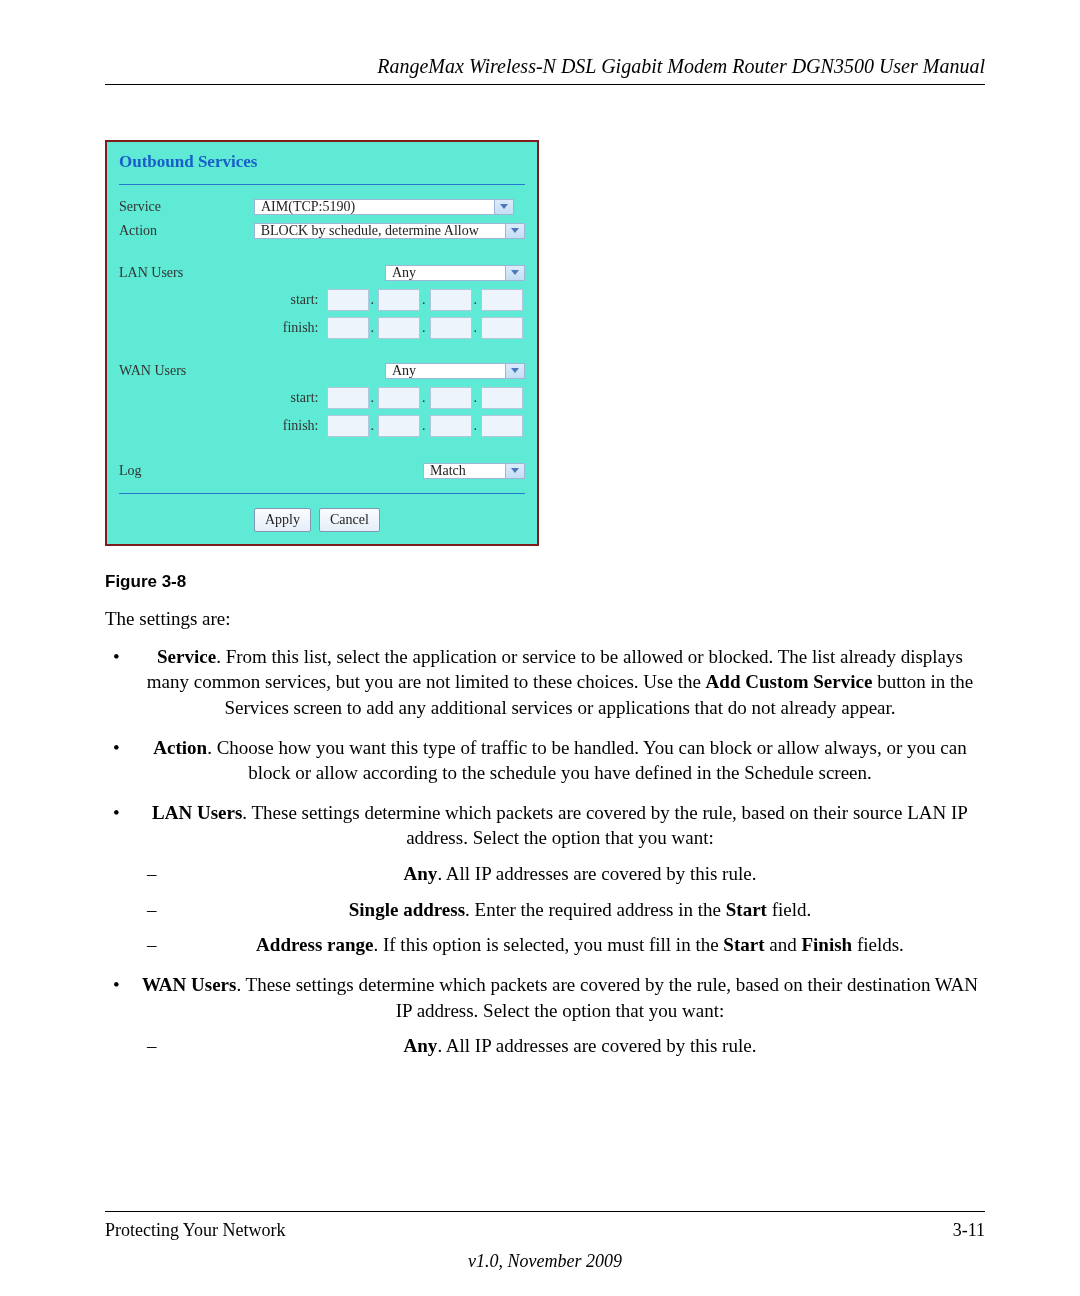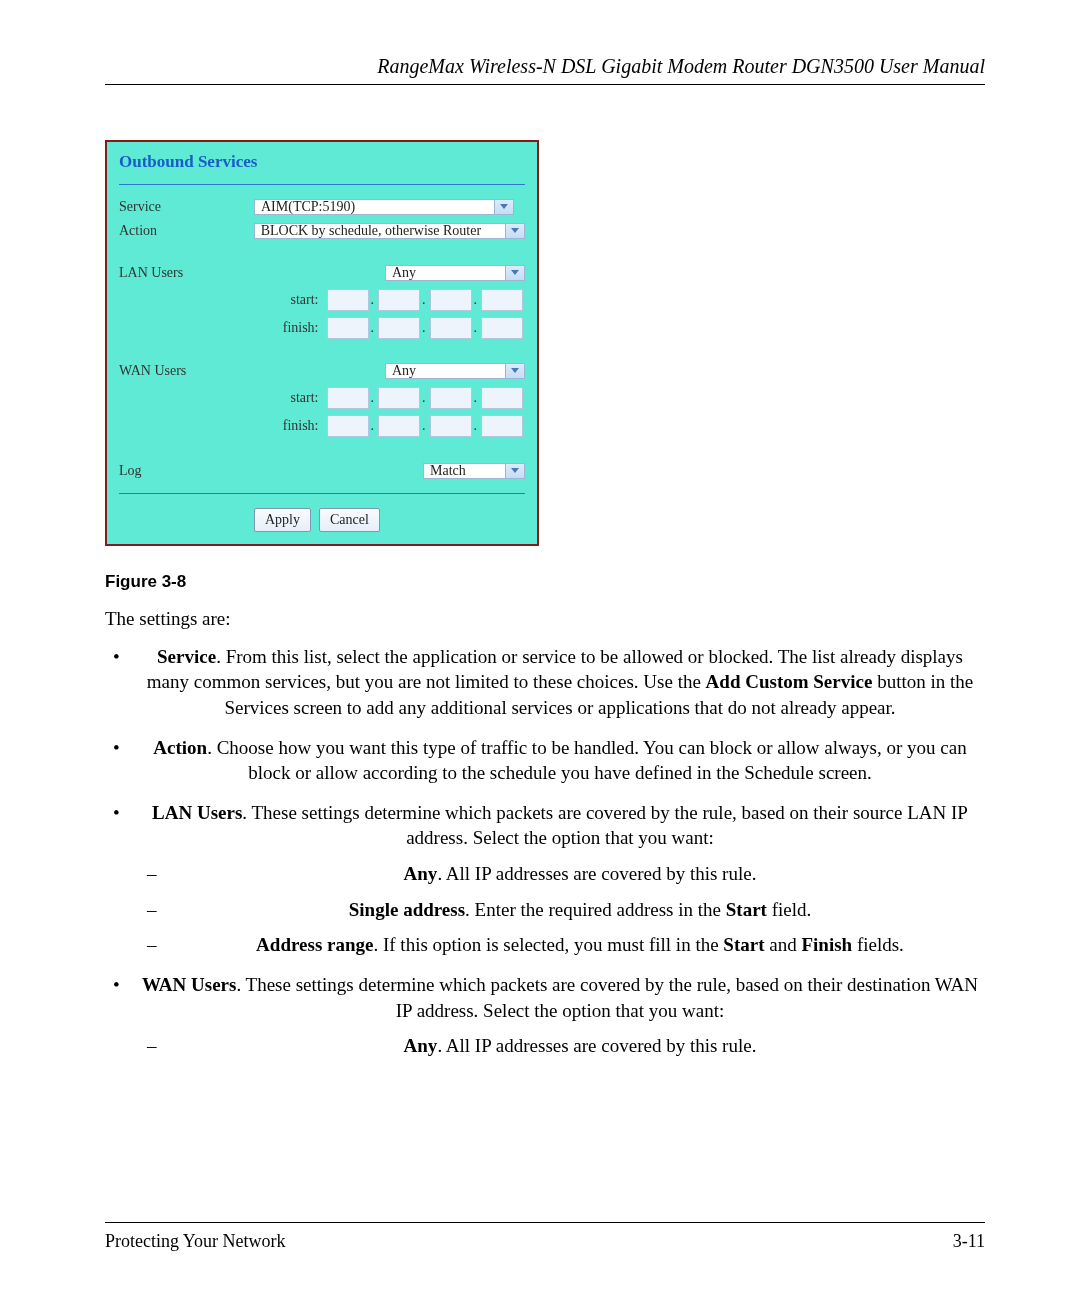--- a/index.html
+++ b/index.html
@@ -183,21 +183,21 @@
     position: absolute;
     left: -28px;
     top: 0;
   }
   b { font-weight: bold; }
 
   .footer {
     position: absolute;
     left: 105px;
     right: 95px;
-    bottom: 44px;
+    bottom: 24px;
   }
   .footer-rule {
     border: none;
     border-top: 1px solid #000;
     margin: 0 0 8px 0;
   }
   .footer-line {
     display: flex;
     justify-content: space-between;
     font-size: 18px;
@@ -229,21 +229,21 @@
             <svg width="8" height="6">
                 <path d="M0 0 L8 0 L4 5 Z" fill="#4a77b8"></path>
               </svg>
           </span>
         </div>
       </div>
 
       <div class="row">
         <span class="lbl">Action</span>
         <div class="sel sel-w270">
-          <span>BLOCK by schedule, otherwise Router</span>
+          <span>BLOCK by schedule, determine Allow</span>
           <span class="arrow">
             <svg width="8" height="6">
                 <path d="M0 0 L8 0 L4 5 Z" fill="#4a77b8"></path>
               </svg>
           </span>
         </div>
       </div>
 
       <div style="height:18px"></div>
 
@@ -372,14 +372,15 @@
       </ul>
     </li>
   </ul>
 
   <div class="footer">
     <hr class="footer-rule">
     <div class="footer-line">
       <span>Protecting Your Network</span>
       <span>3-11</span>
     </div>
+    <div class="footer-ver">v1.0, November 2009</div>
   </div>
 </div>
 
 </body></html>

